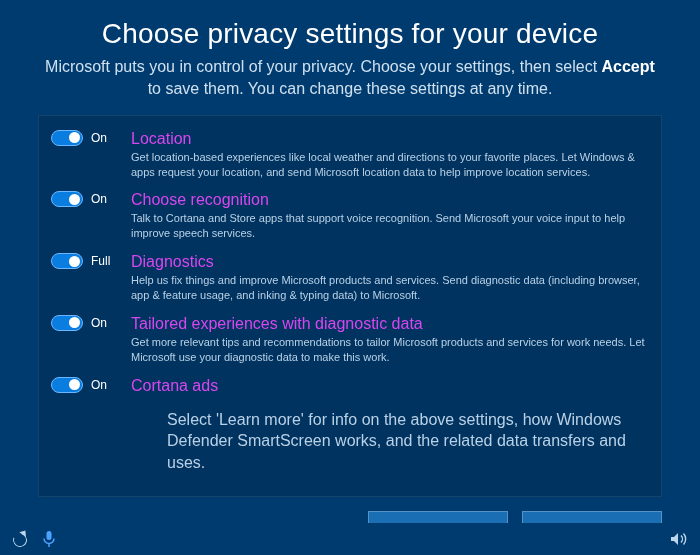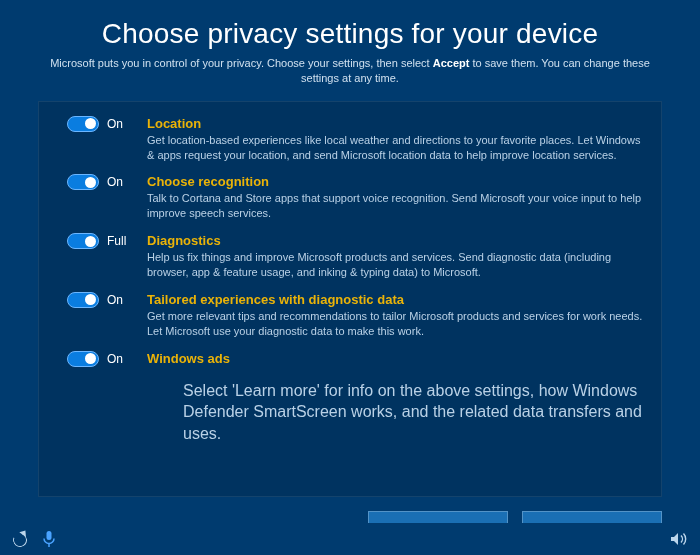--- a/index.html
+++ b/index.html
@@ -18,33 +18,33 @@
     flex-direction: column;
   }
   .title {
     font-size: 28px;
     font-weight: 300;
     text-align: center;
     color: #ffffff;
     letter-spacing: 0.2px;
   }
   .subtitle {
-    font-size: 11px;
+    font-size: 16px;
     font-weight: 400;
     text-align: center;
     color: #cfe0ef;
     margin-top: 6px;
     line-height: 1.4;
   }
   .subtitle b { font-weight: 600; color: #ffffff; }
   .panel {
     margin-top: 14px;
     background: #003360;
     border: 1px solid rgba(255,255,255,0.08);
-    padding: 14px 16px 12px 28px;
+    padding: 14px 16px 12px 12px;
     flex: 1;
     overflow: hidden;
   }
   .row {
     display: flex;
     align-items: flex-start;
     margin-bottom: 12px;
   }
   .toggle-col {
     width: 80px;
@@ -71,23 +71,23 @@
     height: 11px;
     border-radius: 50%;
     background: #ffffff;
   }
   .toggle-label {
     font-size: 12px;
     color: #ffffff;
   }
   .text-col { flex: 1; }
   .item-title {
-    font-size: 13px;
-    font-weight: 700;
-    color: #eab308;
+    font-size: 16px;
+    font-weight: 400;
+    color: #d946ef;
     margin-bottom: 2px;
   }
   .item-desc {
     font-size: 11px;
     font-weight: 400;
     color: #b9d1e6;
     line-height: 1.35;
   }
   .footer-note {
     font-size: 16px;
@@ -219,21 +219,21 @@
     </div>
 
     <div class="row">
       <div class="toggle-col">
         <div class="toggle">
             <div class="knob"></div>
           </div>
         <span class="toggle-label">On</span>
       </div>
       <div class="text-col">
-        <div class="item-title">Windows ads</div>
+        <div class="item-title">Cortana ads</div>
       </div>
     </div>
 
     <div class="footer-note">Select 'Learn more' for info on the above settings, how Windows Defender SmartScreen works, and the related data transfers and uses.</div>
 
   </div>
 
   <div class="button-bar">
     <button class="btn">Learn more</button>
     <button class="btn">Accept</button>

